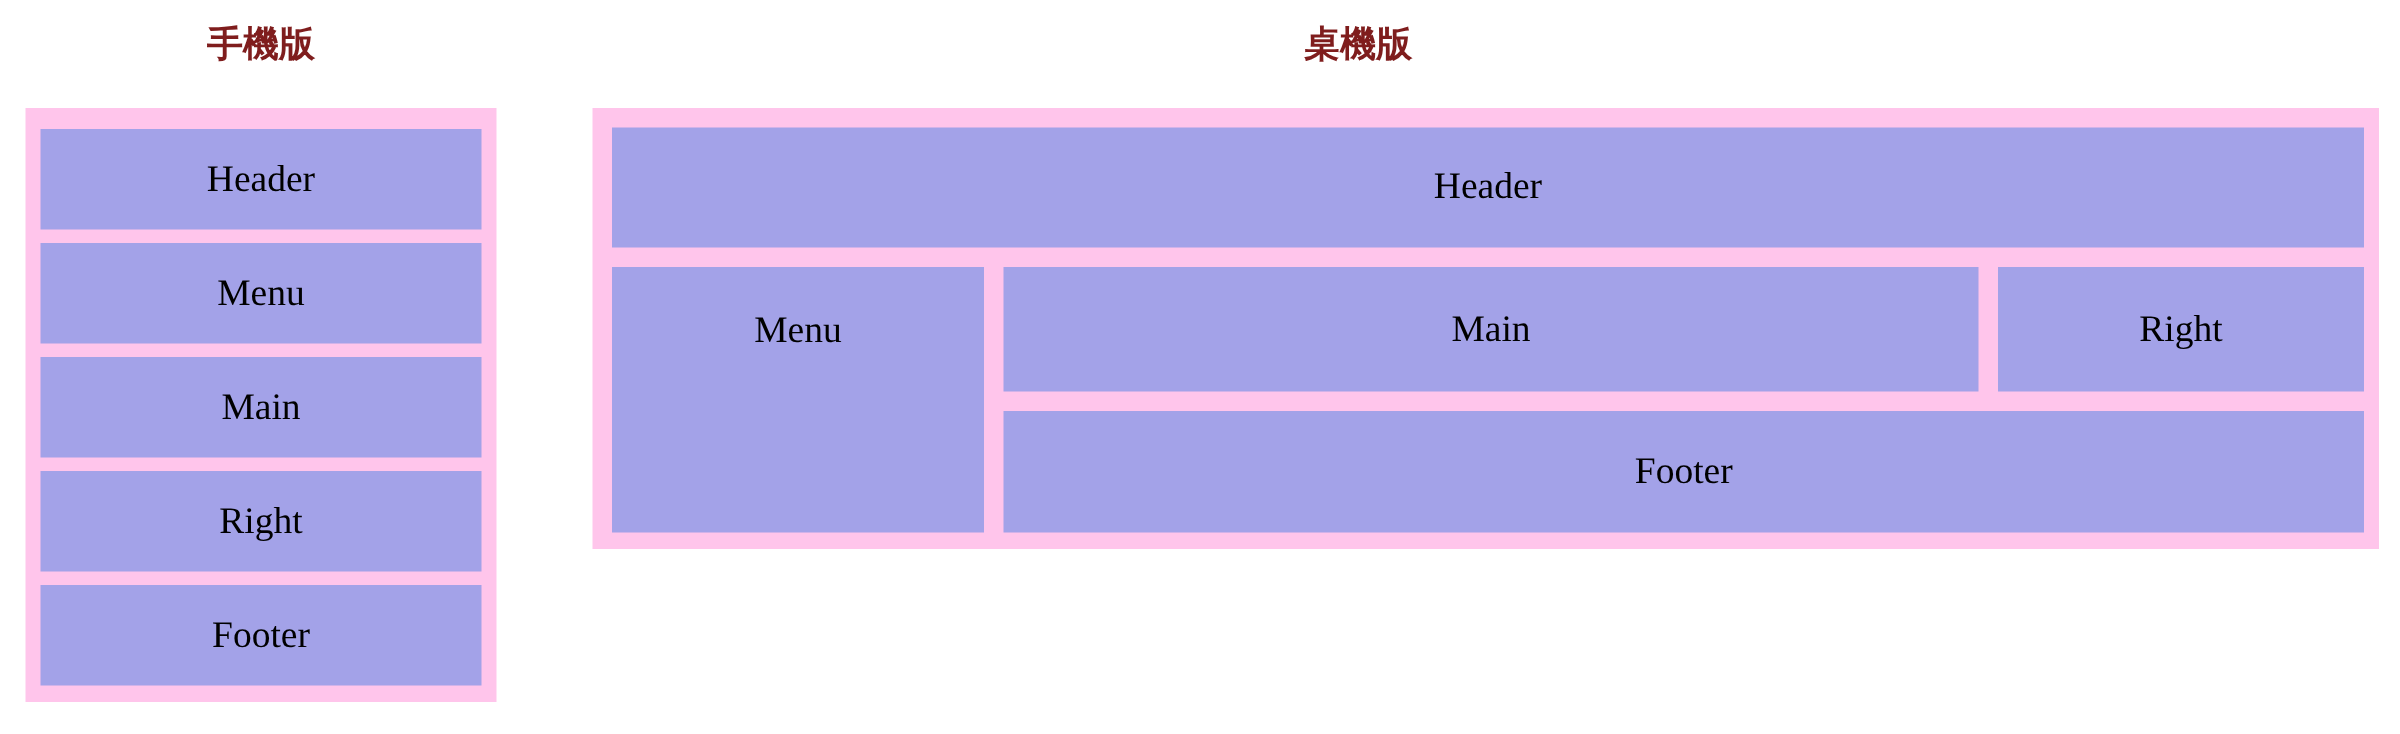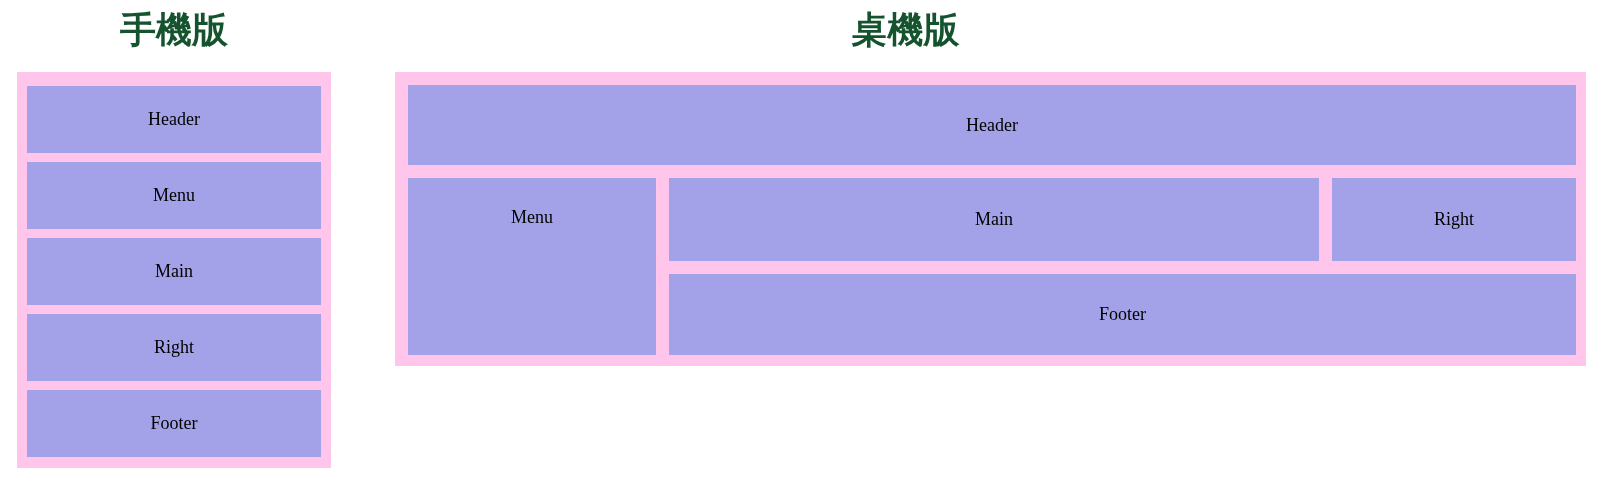--- a/index.html
+++ b/index.html
@@ -25,22 +25,22 @@
   .panel.mobile  { width: 314px; }
   .panel.desktop { width: 1021px; }
 
   .section-title {
     margin: 0 0 20px 0;
     height: 44px;
     line-height: 44px;
     text-align: center;
     font-family: "Liberation Sans", "DejaVu Sans", sans-serif;
     font-weight: bold;
-    font-size: 36px;
-    color: #14532d;
+    font-size: 24px;
+    color: #7f1d1d;
   }
 
   .pink-container {
     background: #ffc5eb;
     box-sizing: border-box;
   }
 
   
   .mobile-container {
     width: 314px;
@@ -66,21 +66,21 @@
   }
   .area-header { grid-area: header; }
   .area-menu   { grid-area: menu; }
   .area-main   { grid-area: main; }
   .area-right  { grid-area: right; }
   .area-footer { grid-area: footer; }
 
   .box {
     background: #a3a2e8;
     color: #000000;
-    font-size: 18px;
+    font-size: 25px;
     display: flex;
     align-items: center;
     justify-content: center;
     box-sizing: border-box;
   }
   
   .box.top-label {
     align-items: flex-start;
     padding-top: 29px;
   }

